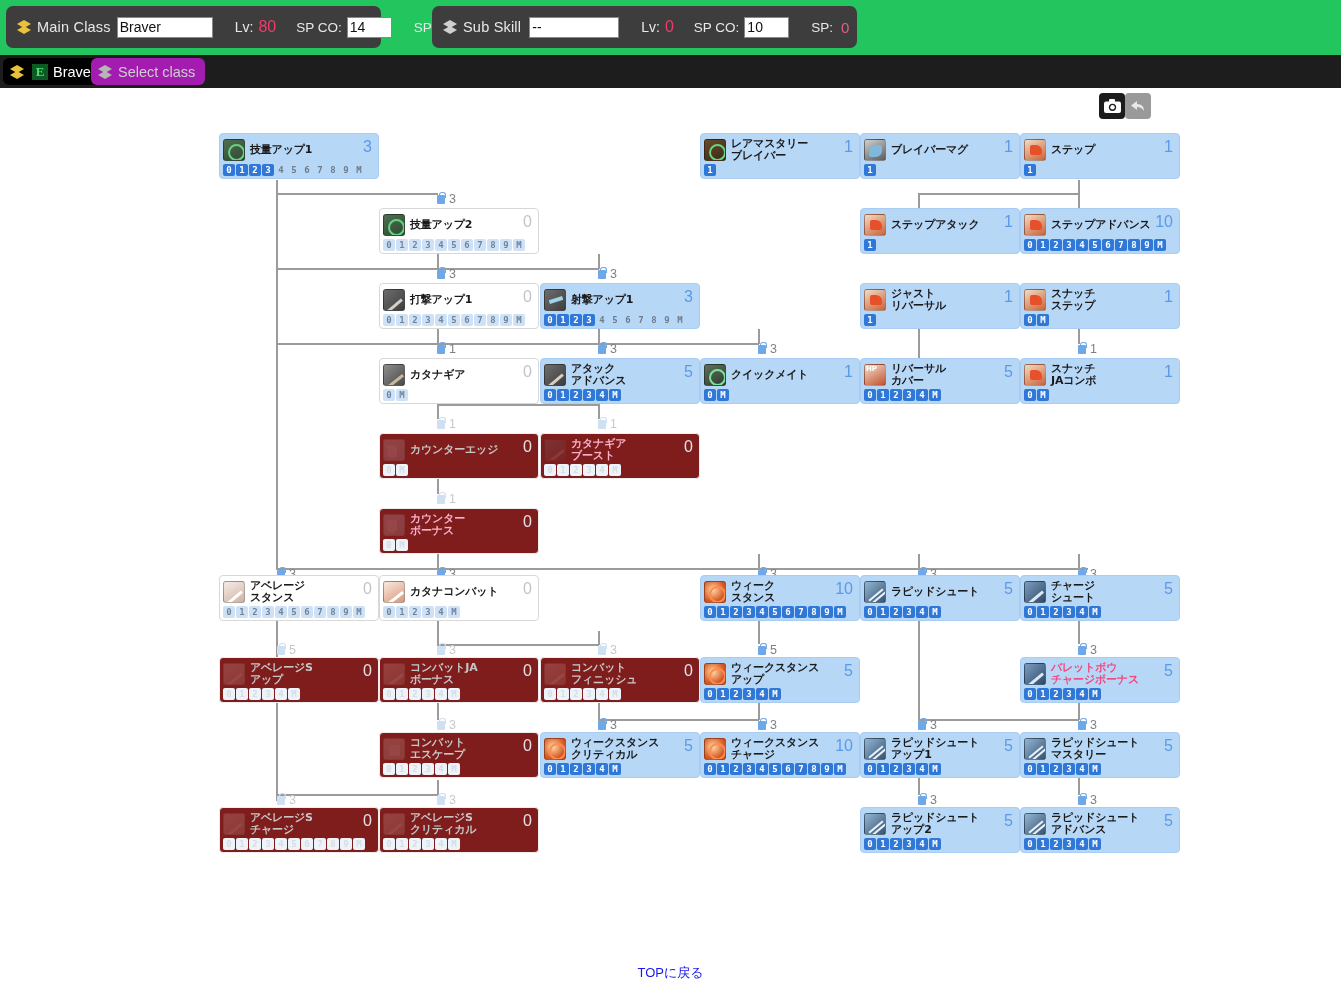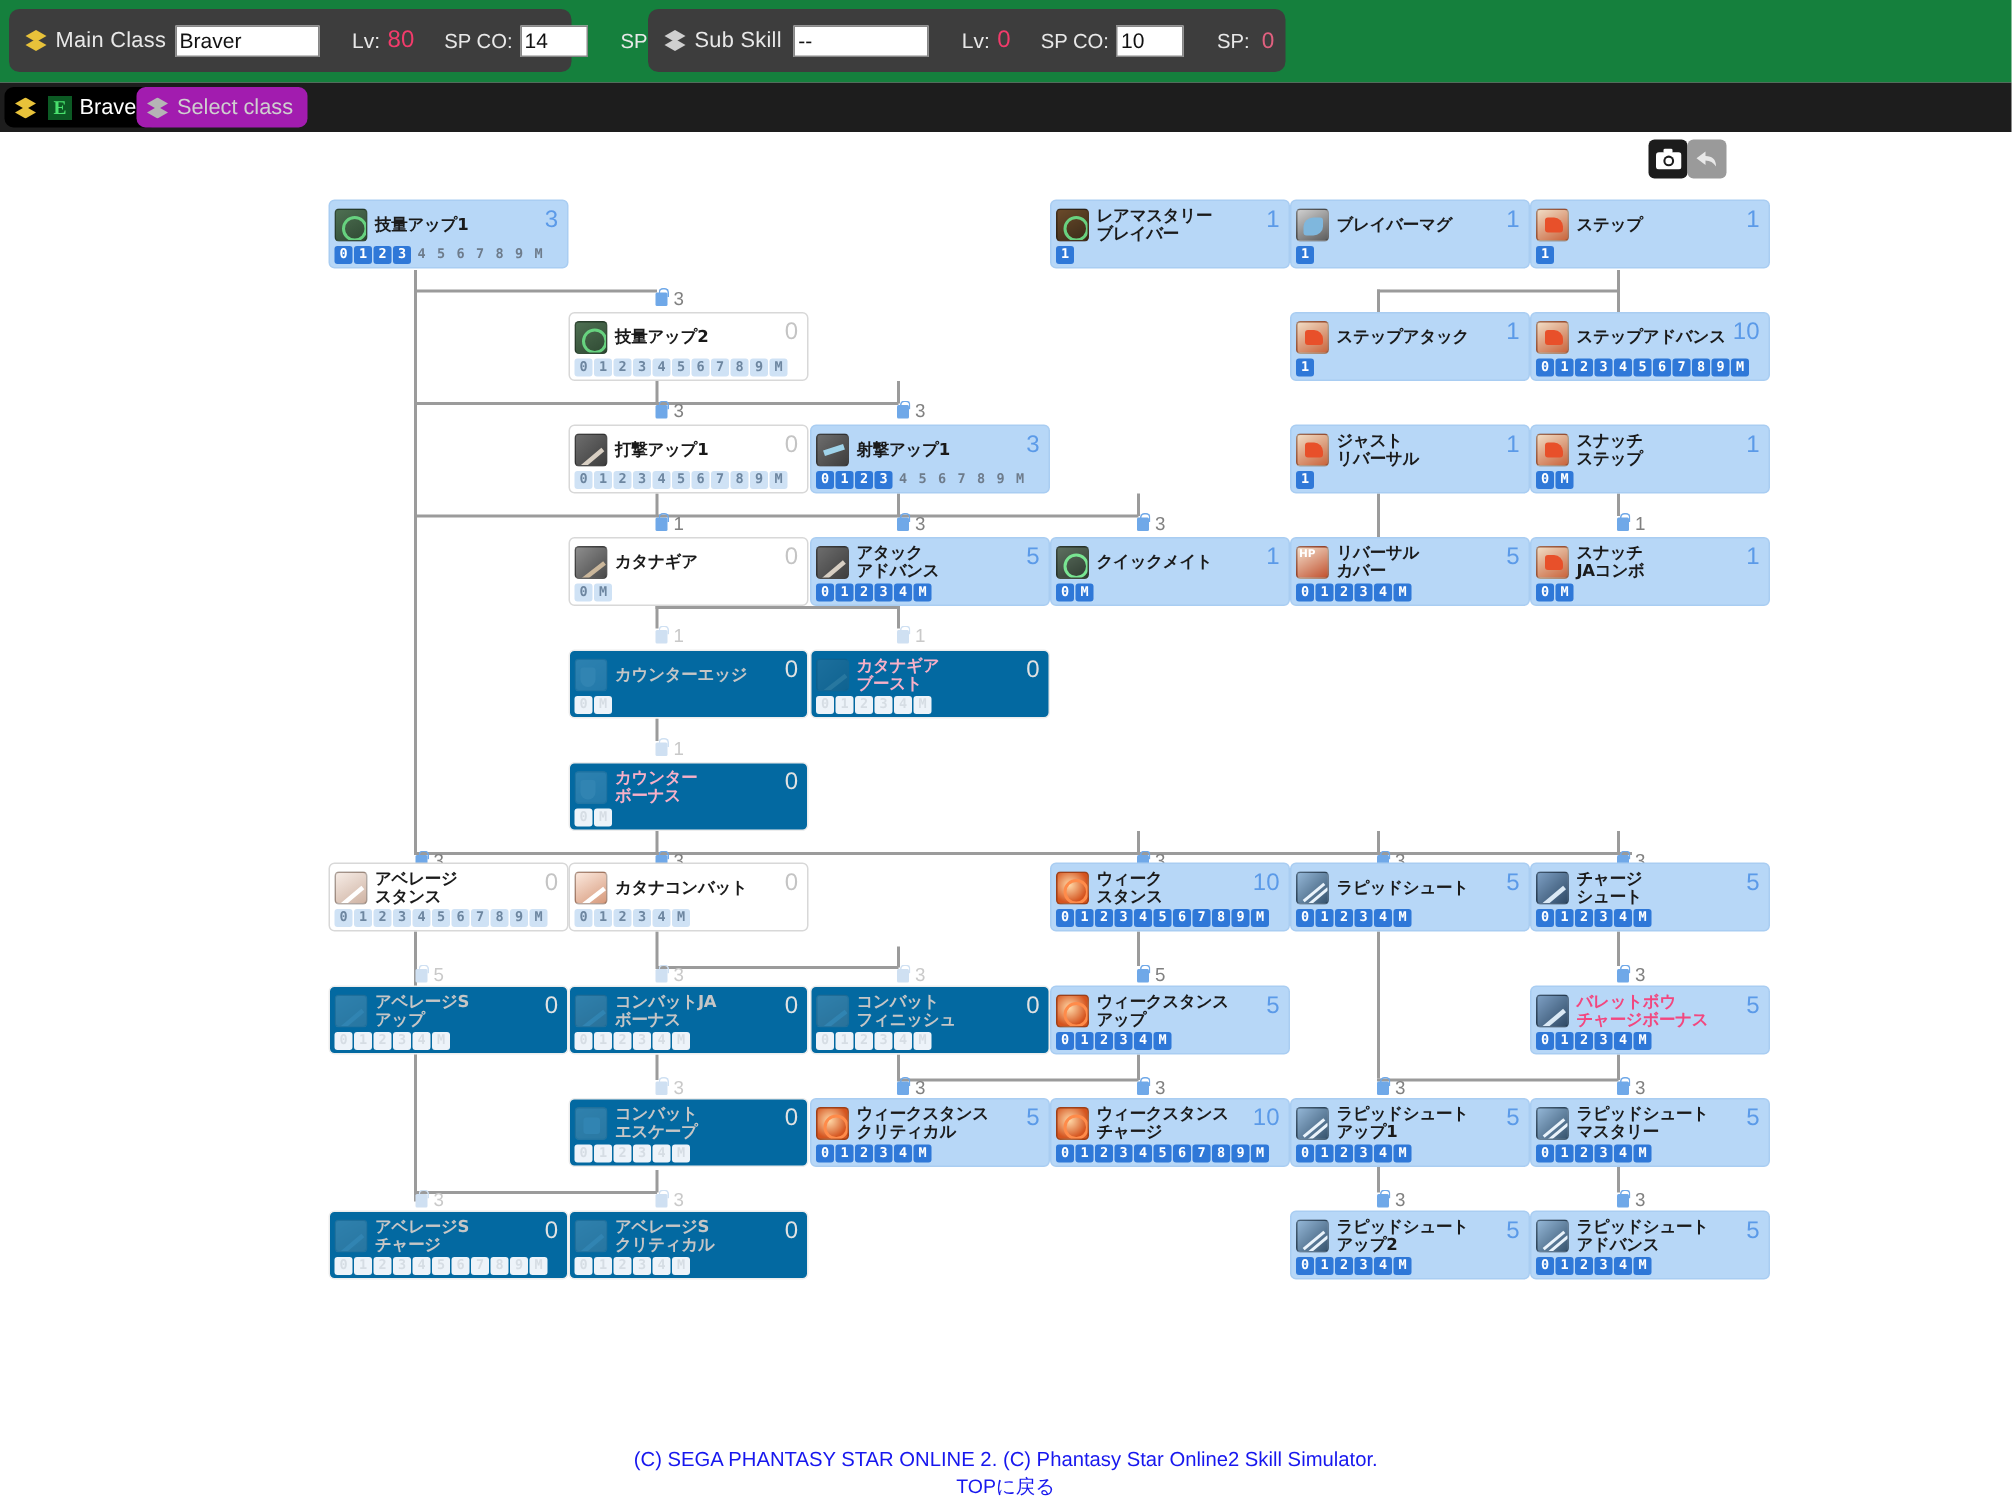--- a/index.html
+++ b/index.html
@@ -6,21 +6,21 @@
   html, body {
     width: 1341px; height: 1004px;
     background: #ffffff;
     font-family: "Liberation Sans", "DejaVu Sans", sans-serif;
     overflow: hidden;
   }
 
   
   #topbar {
     position: absolute; left: 0; top: 0; width: 1341px; height: 55px;
-    background: #15803d;
+    background: #22c55e;
   }
   .class-panel {
     position: absolute; top: 6px; height: 42px;
     background: #3d3d3d; border-radius: 7px;
     display: flex; align-items: center; padding: 0 10px;
     color: #e8e8e8; font-size: 14px; white-space: nowrap;
   }
   #main-class-panel { left: 6px; width: 375px; }
   #sub-class-panel  { left: 432px; width: 425px; }
   .cl-icon { width: 16px; height: 14px; margin-right: 5px; flex: 0 0 auto; }
@@ -88,21 +88,21 @@
   .lock.off .lk { background: #cfe0f2; }
   .lock.off .lkn { color: #c9c9c9; }
 
   
   .node {
     position: absolute; width: 160px; height: 46px; border-radius: 4px;
     border: 1px solid #d3d3d3; overflow: hidden; margin-left: 24px;
   }
   .node.active  { background: #b7d7f7; border-color: #a9cdf2; }
   .node.zero    { background: #ffffff; border-color: #d8d8d8; }
-  .node.dim     { background: #0369a1; border-color: #ededed; }
+  .node.dim     { background: #7f1d1d; border-color: #ededed; }
 
   .nrow { position: relative; height: 29px; display: flex; align-items: center; padding: 2px 2px 0 3px; }
   .nicon {
     width: 22px; height: 22px; flex: 0 0 auto; border-radius: 3px;
     border: 1px solid rgba(0,0,0,.25); position: relative; overflow: hidden;
   }
   .nname {
     margin-left: 5px; font-size: 11px; line-height: 11.5px; font-weight: bold;
     color: #1a1a1a; letter-spacing: -.2px; white-space: pre-line;
     font-family: "DejaVu Sans", sans-serif;
@@ -980,15 +980,14 @@
     <circle cx="8.5" cy="8.3" r="2.2" fill="#fff"></circle>
   </svg>
 </div>
 <div id="undo-btn">
   <svg width="17" height="15" viewBox="0 0 17 15">
     <path d="M7 2 L7 5 Q14 5 14 12 Q11.5 8 7 8 L7 11 L1 6.5 Z" fill="#e8e8e8"></path>
   </svg>
 </div>
 
 <div id="footer">
-  <div class="fline">(C) SEGA  PHANTASY STAR ONLINE 2. (C) Phantasy Star Online2 Skill Simulator.</div>
   <a class="flink" href="#">TOPに戻る</a>
 </div>
 
 </body></html>

